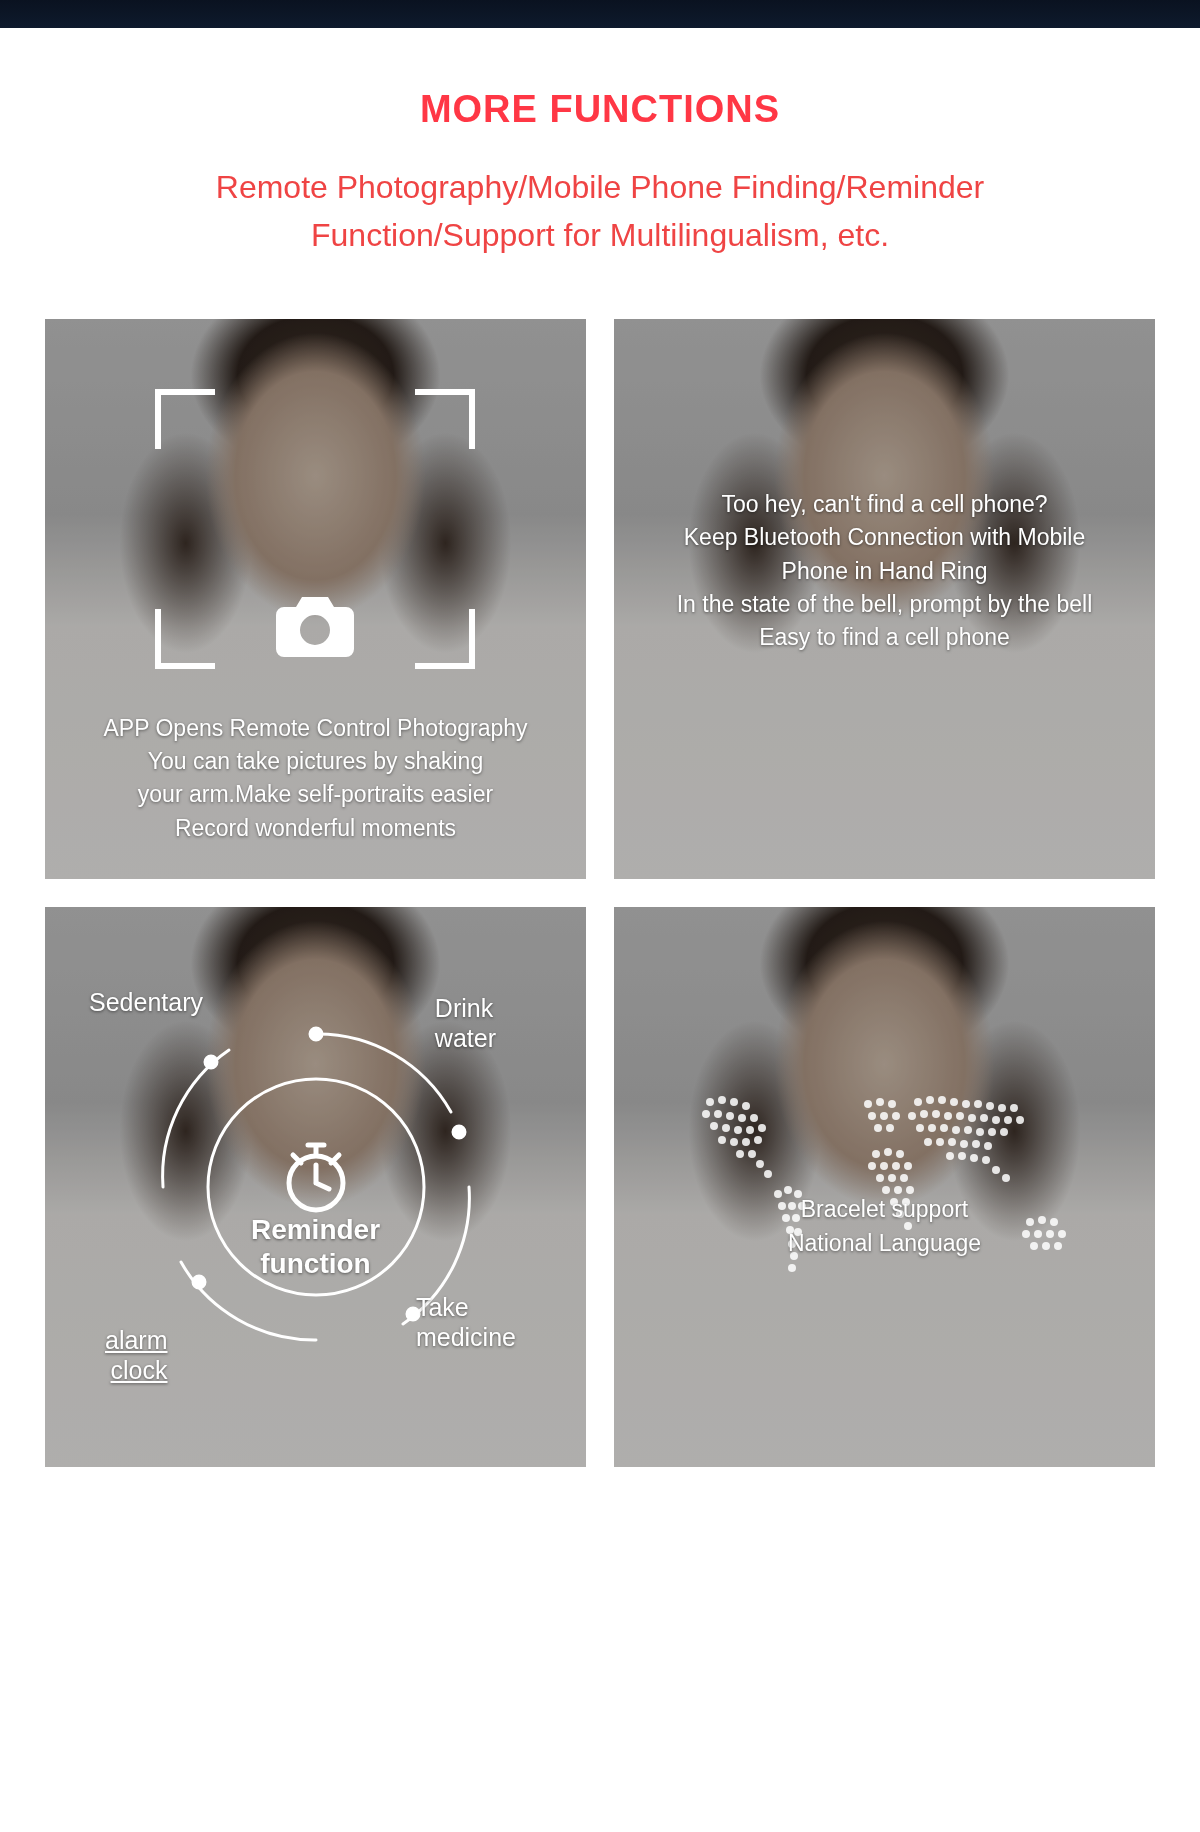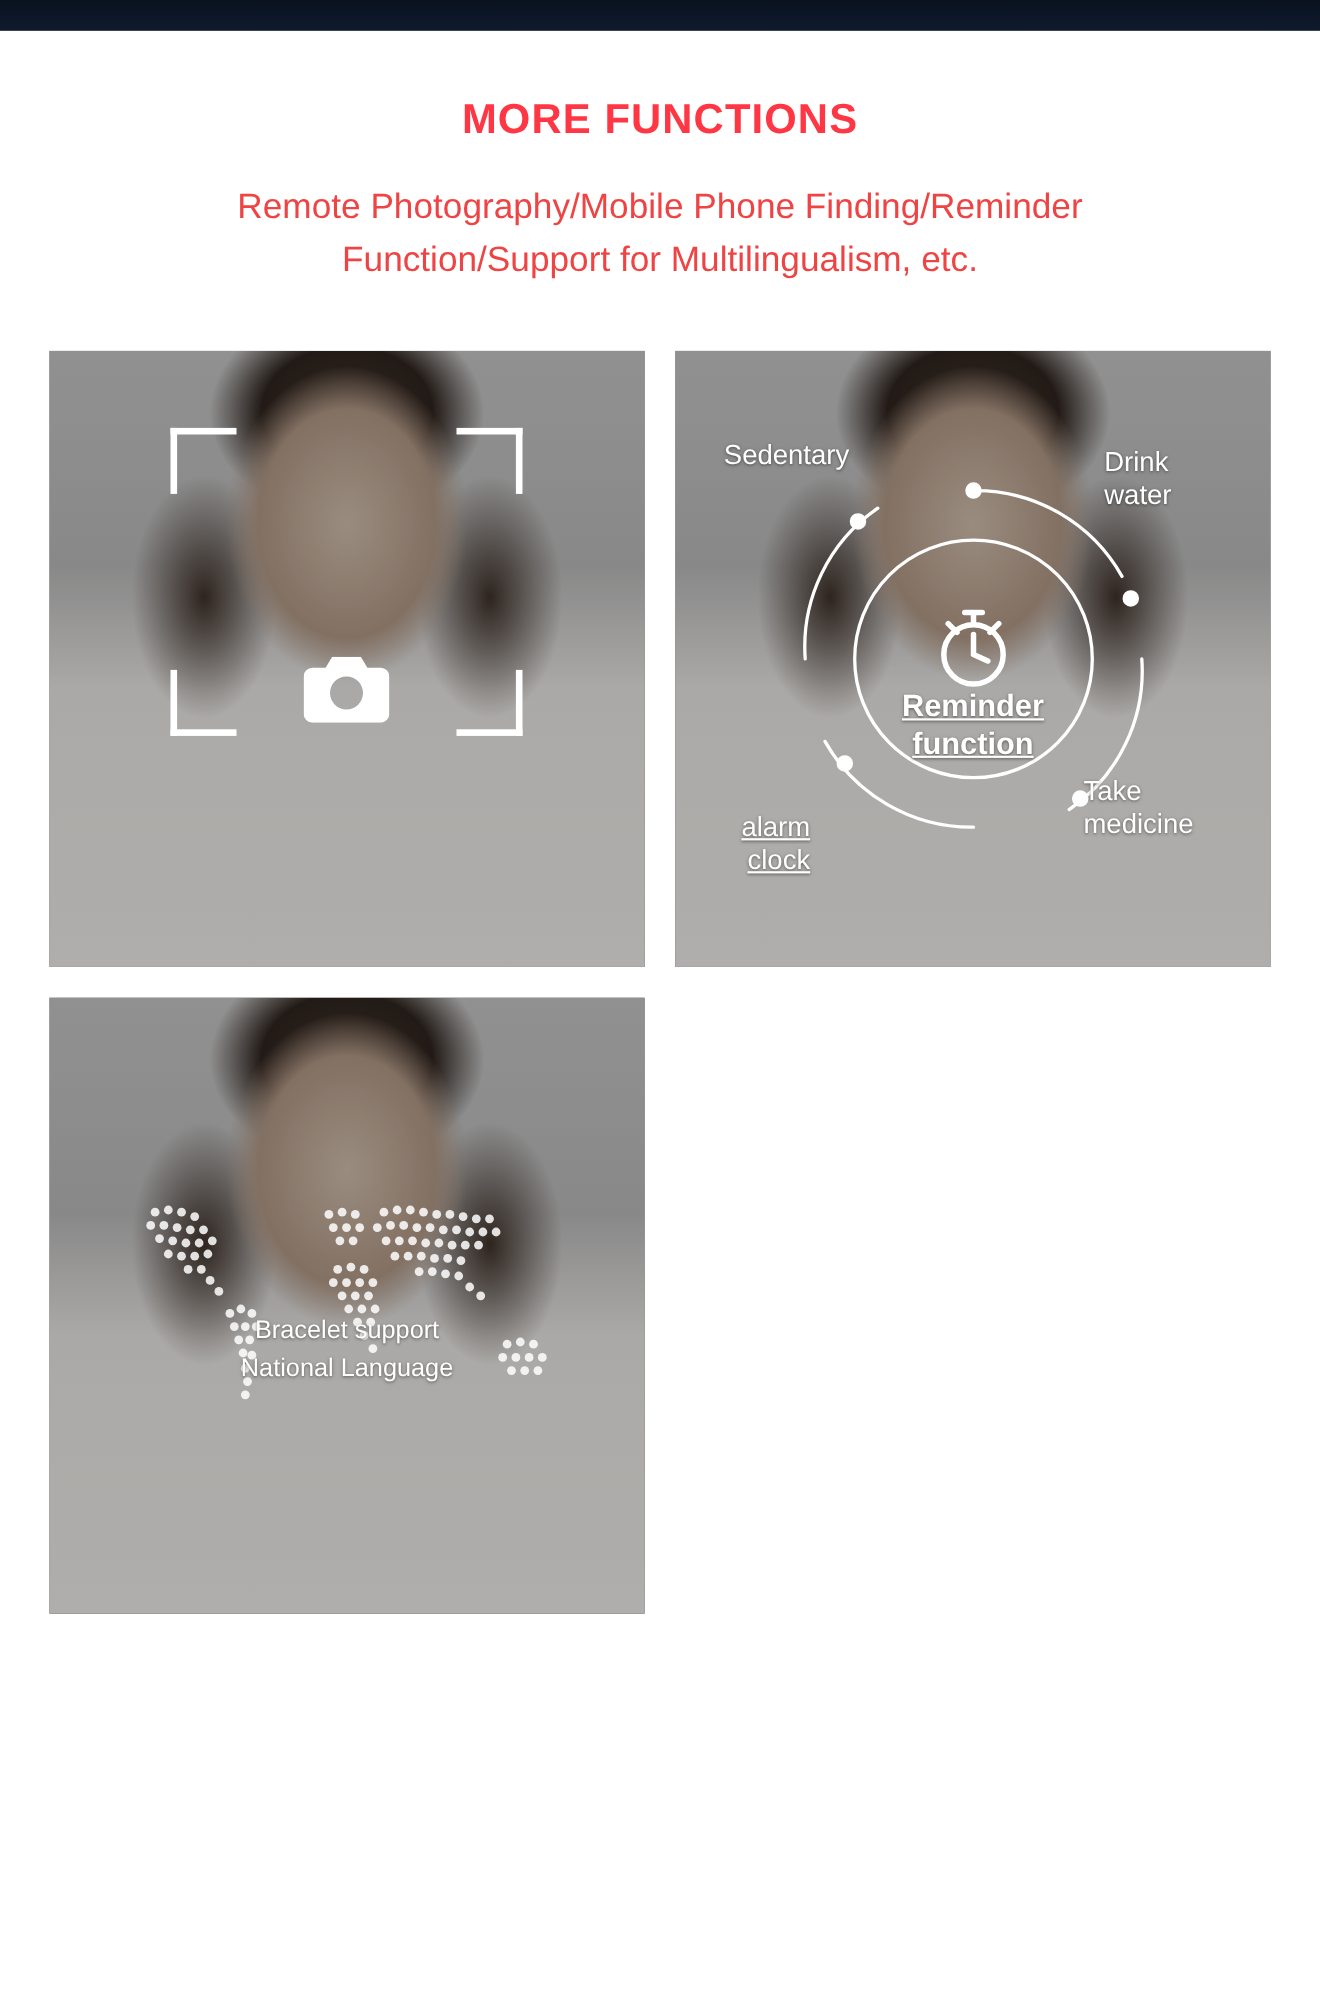--- a/index.html
+++ b/index.html
@@ -110,21 +110,20 @@
   }
   .ring-center-label {
     position: absolute;
     left: 50%; top: 58%;
     transform: translate(-50%, 0);
     font-size: 28px;
     font-weight: 700;
     text-align: center;
     line-height: 1.2;
     text-shadow: 0 1px 3px rgba(0,0,0,.5);
-    text-decoration: underline;
   }
   .ring-label {
     position: absolute;
     font-size: 25px;
     line-height: 1.2;
     color: #fff;
     text-shadow: 0 1px 3px rgba(0,0,0,.5);
     white-space: nowrap;
   }
   .ring-label.sedentary { top: 80px;  left: 44px;  text-align: right; }
@@ -158,23 +157,38 @@
     <div class="content">
       <div class="focus-frame">
         <div class="corner tl"></div>
           <div class="corner tr"></div>
         <div class="corner bl"></div>
           <div class="corner br"></div>
         <svg class="cam-icon" width="78" height="60" viewBox="0 0 78 60">
           <path fill="#fff" d="M26 0h26l6 10h12a8 8 0 0 1 8 8v34a8 8 0 0 1-8 8H8a8 8 0 0 1-8-8V18a8 8 0 0 1 8-8h12zM39 18a15 15 0 1 0 0 30 15 15 0 0 0 0-30z"></path>
         </svg>
       </div>
+      <div class="caption bottom" style="white-space:pre-line">APP Opens Remote Control Photography
+You can take pictures by shaking
+your arm.Make self-portraits easier
+Record wonderful moments</div>
     </div>
   </div>
 
+  <div class="card">
+    <div class="photo-bg"></div>
+    <div class="shade"></div>
+    <div class="content">
+      <div class="caption mid" style="white-space:pre-line">Too hey, can't find a cell phone?
+Keep Bluetooth Connection with Mobile
+Phone in Hand Ring
+In the state of the bell, prompt by the bell
+Easy to find a cell phone</div>
+    </div>
+  </div>
 
   <div class="card">
     <div class="photo-bg"></div>
     <div class="shade"></div>
     <div class="content">
       <div class="ring-wrap">
         <svg width="330" height="330" viewBox="0 0 330 330">
           <g fill="none" stroke="#fff" stroke-width="3">
 
             <path d="M165 12 A153 153 0 0 1 300 90" stroke-linecap="round"></path>

